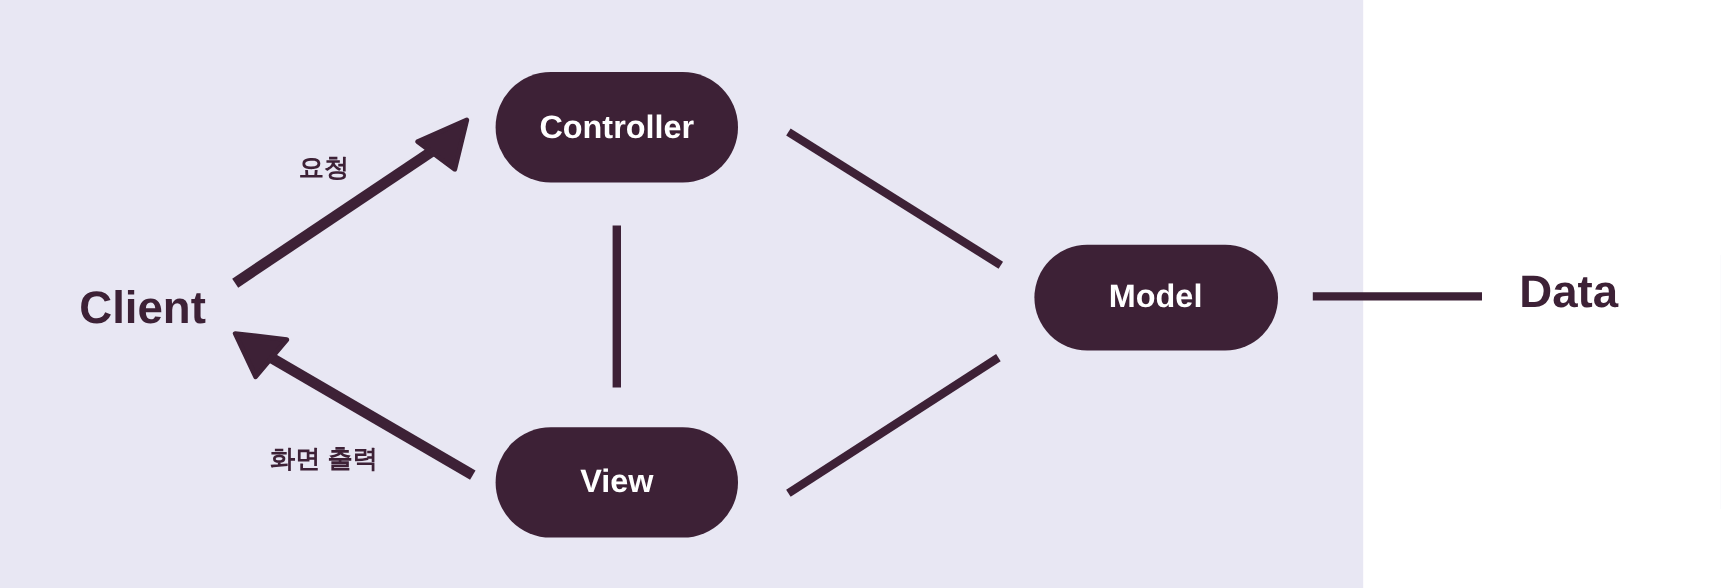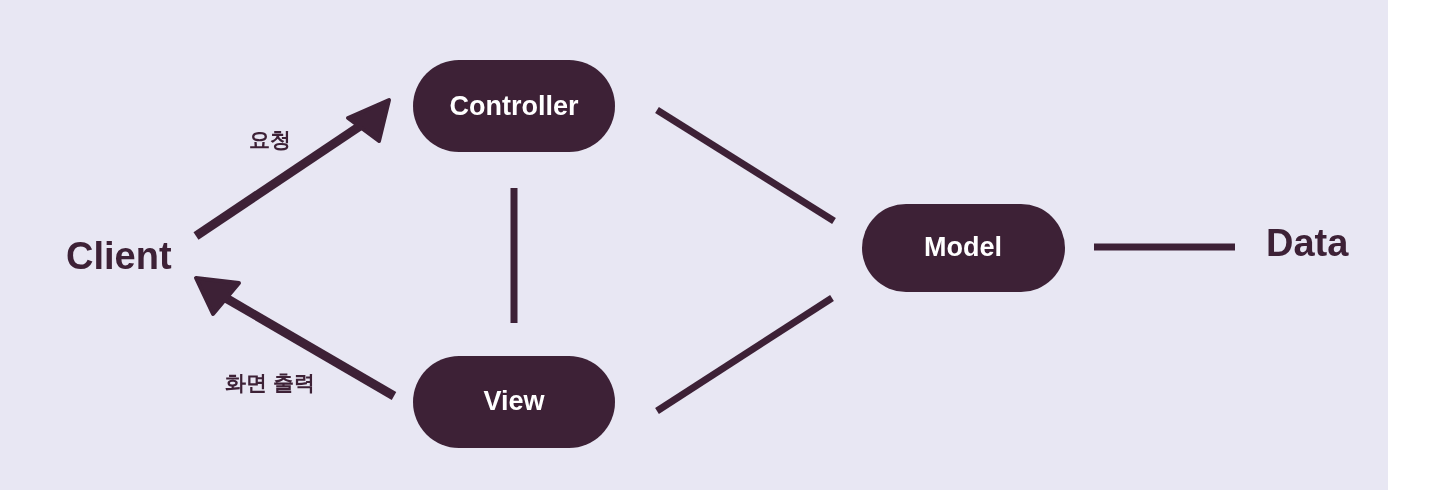--- a/index.html
+++ b/index.html
@@ -7,21 +7,21 @@
     padding: 0;
   }
   body {
     width: 1434px;
     height: 490px;
     overflow: hidden;
     font-family: "Liberation Sans", sans-serif;
   }
   #diagram-root {
     position: relative;
-    width: 1388px;
+    width: 1136px;
     height: 490px;
     background: #e8e7f3;
   }
   svg#mvc-svg {
     display: block;
     width: 1434px;
     height: 490px;
   }
   .node-shape {
     fill: #3d2136;

